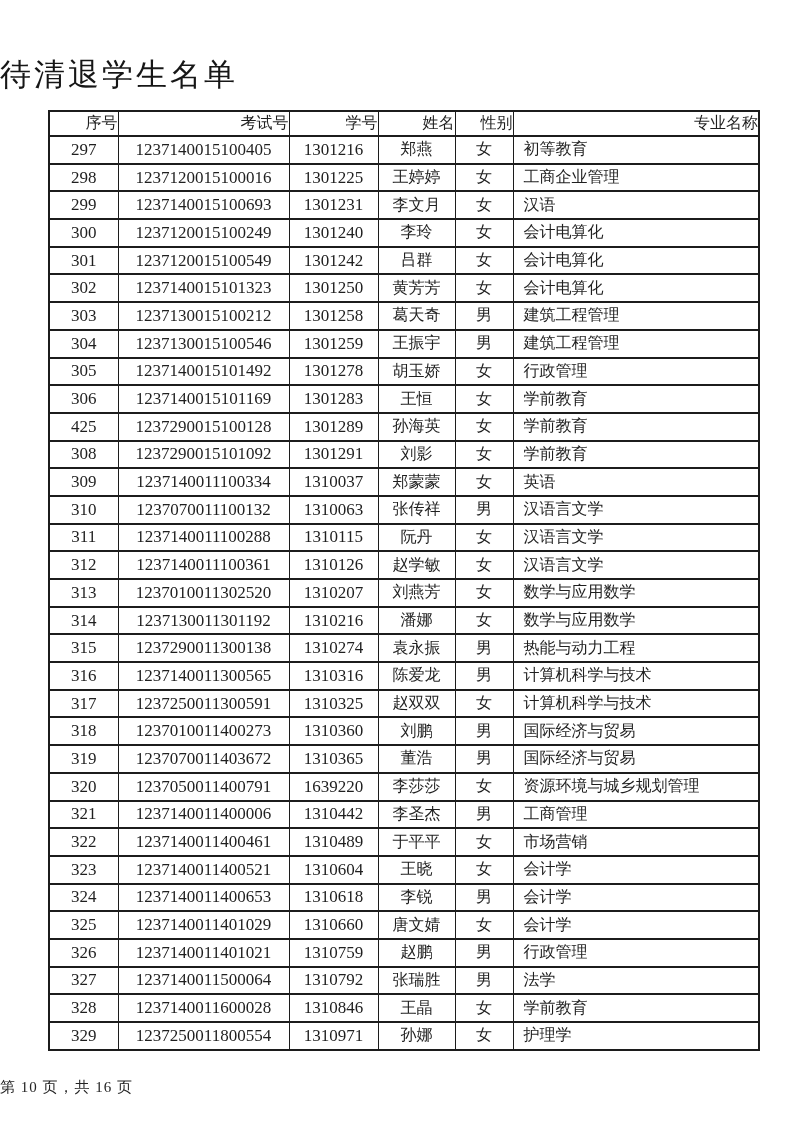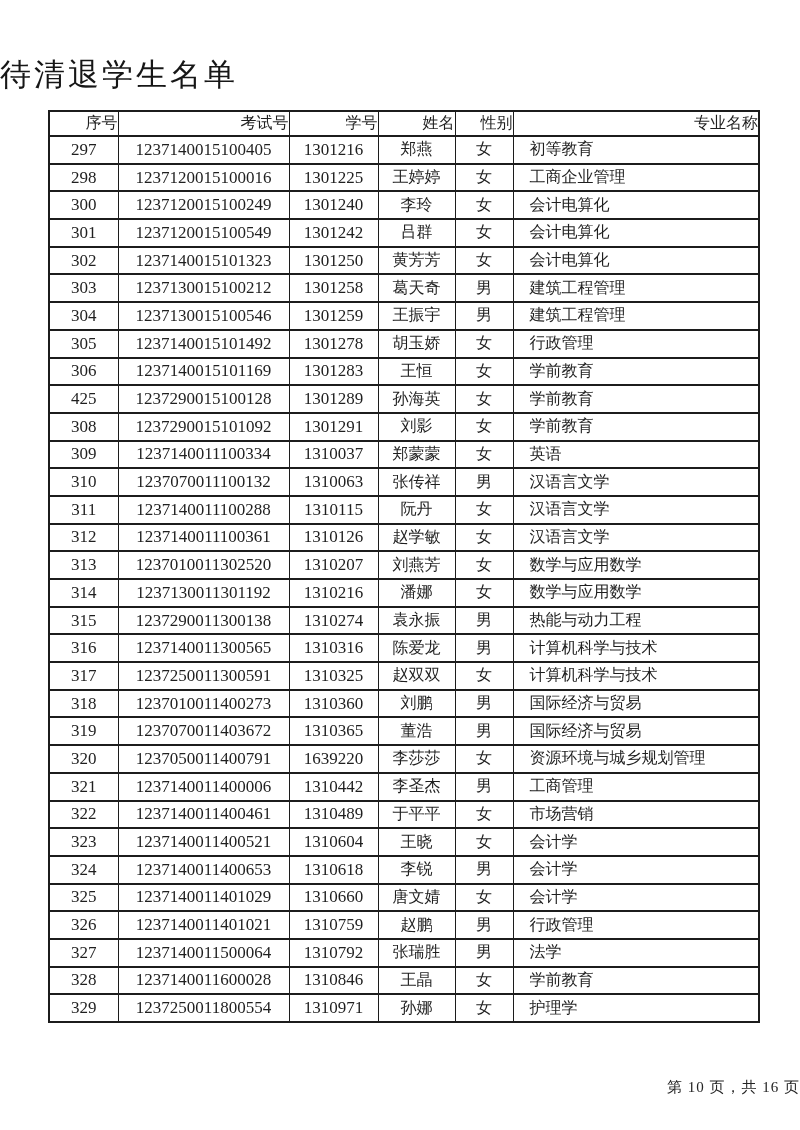--- a/index.html
+++ b/index.html
@@ -44,28 +44,28 @@
     white-space: nowrap;
     overflow: hidden;
     padding: 0;
     color: #1f1f1f;
   }
   .student-table thead tr { height: 25px; }
   .student-table tbody tr { height: 27.7px; }
   .student-table th { font-size: 16px; text-align: right; }
   .student-table td.major {
     text-align: left;
-    padding-left: 16px;
+    padding-left: 10px;
     font-size: 16px;
   }
   .student-table td.cjk { font-size: 16px; }
   .footer {
     position: absolute;
     top: 1078px; left: 0; width: 100%;
-    text-align: right;
+    text-align: left;
     font-size: 15px;
     letter-spacing: 1px;
     color: #242424;
   }
 </style>
 </head>
 <body>
 
 <div class="page">
 
@@ -101,20 +101,28 @@
         </tr>
         <tr>
           <td>298</td>
           <td>1237120015100016</td>
           <td>1301225</td>
           <td class="cjk">王婷婷</td>
           <td class="cjk">女</td>
           <td class="major">工商企业管理</td>
         </tr>
         <tr>
+          <td>299</td>
+          <td>1237140015100693</td>
+          <td>1301231</td>
+          <td class="cjk">李文月</td>
+          <td class="cjk">女</td>
+          <td class="major">汉语</td>
+        </tr>
+        <tr>
           <td>300</td>
           <td>1237120015100249</td>
           <td>1301240</td>
           <td class="cjk">李玲</td>
           <td class="cjk">女</td>
           <td class="major">会计电算化</td>
         </tr>
         <tr>
           <td>301</td>
           <td>1237120015100549</td>

